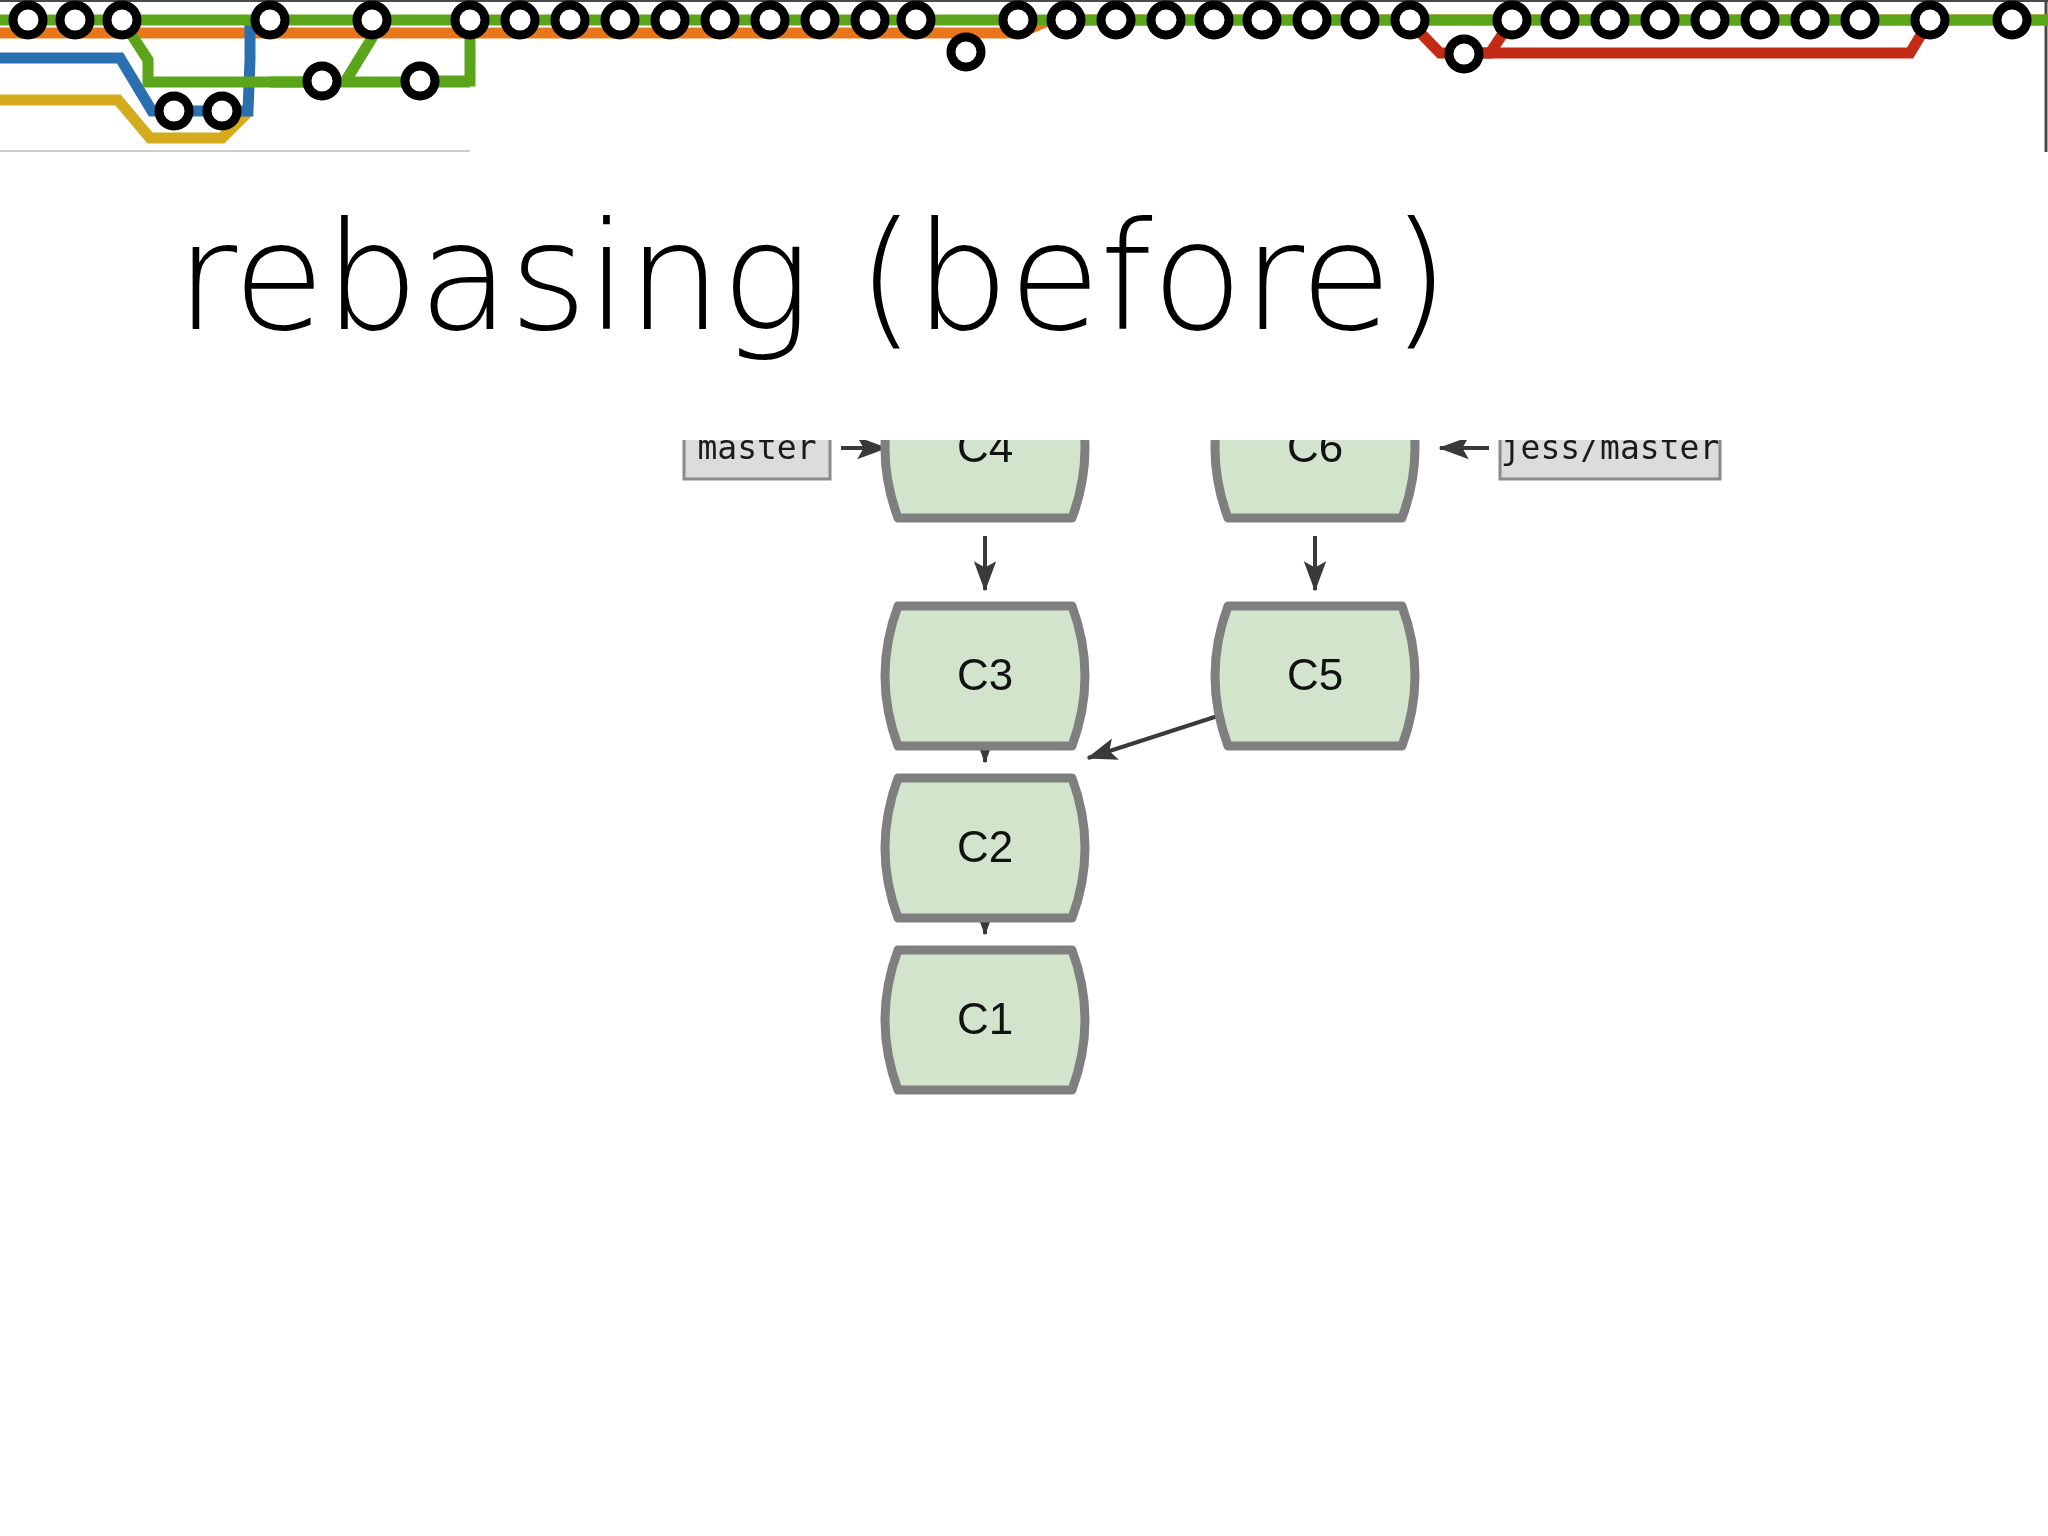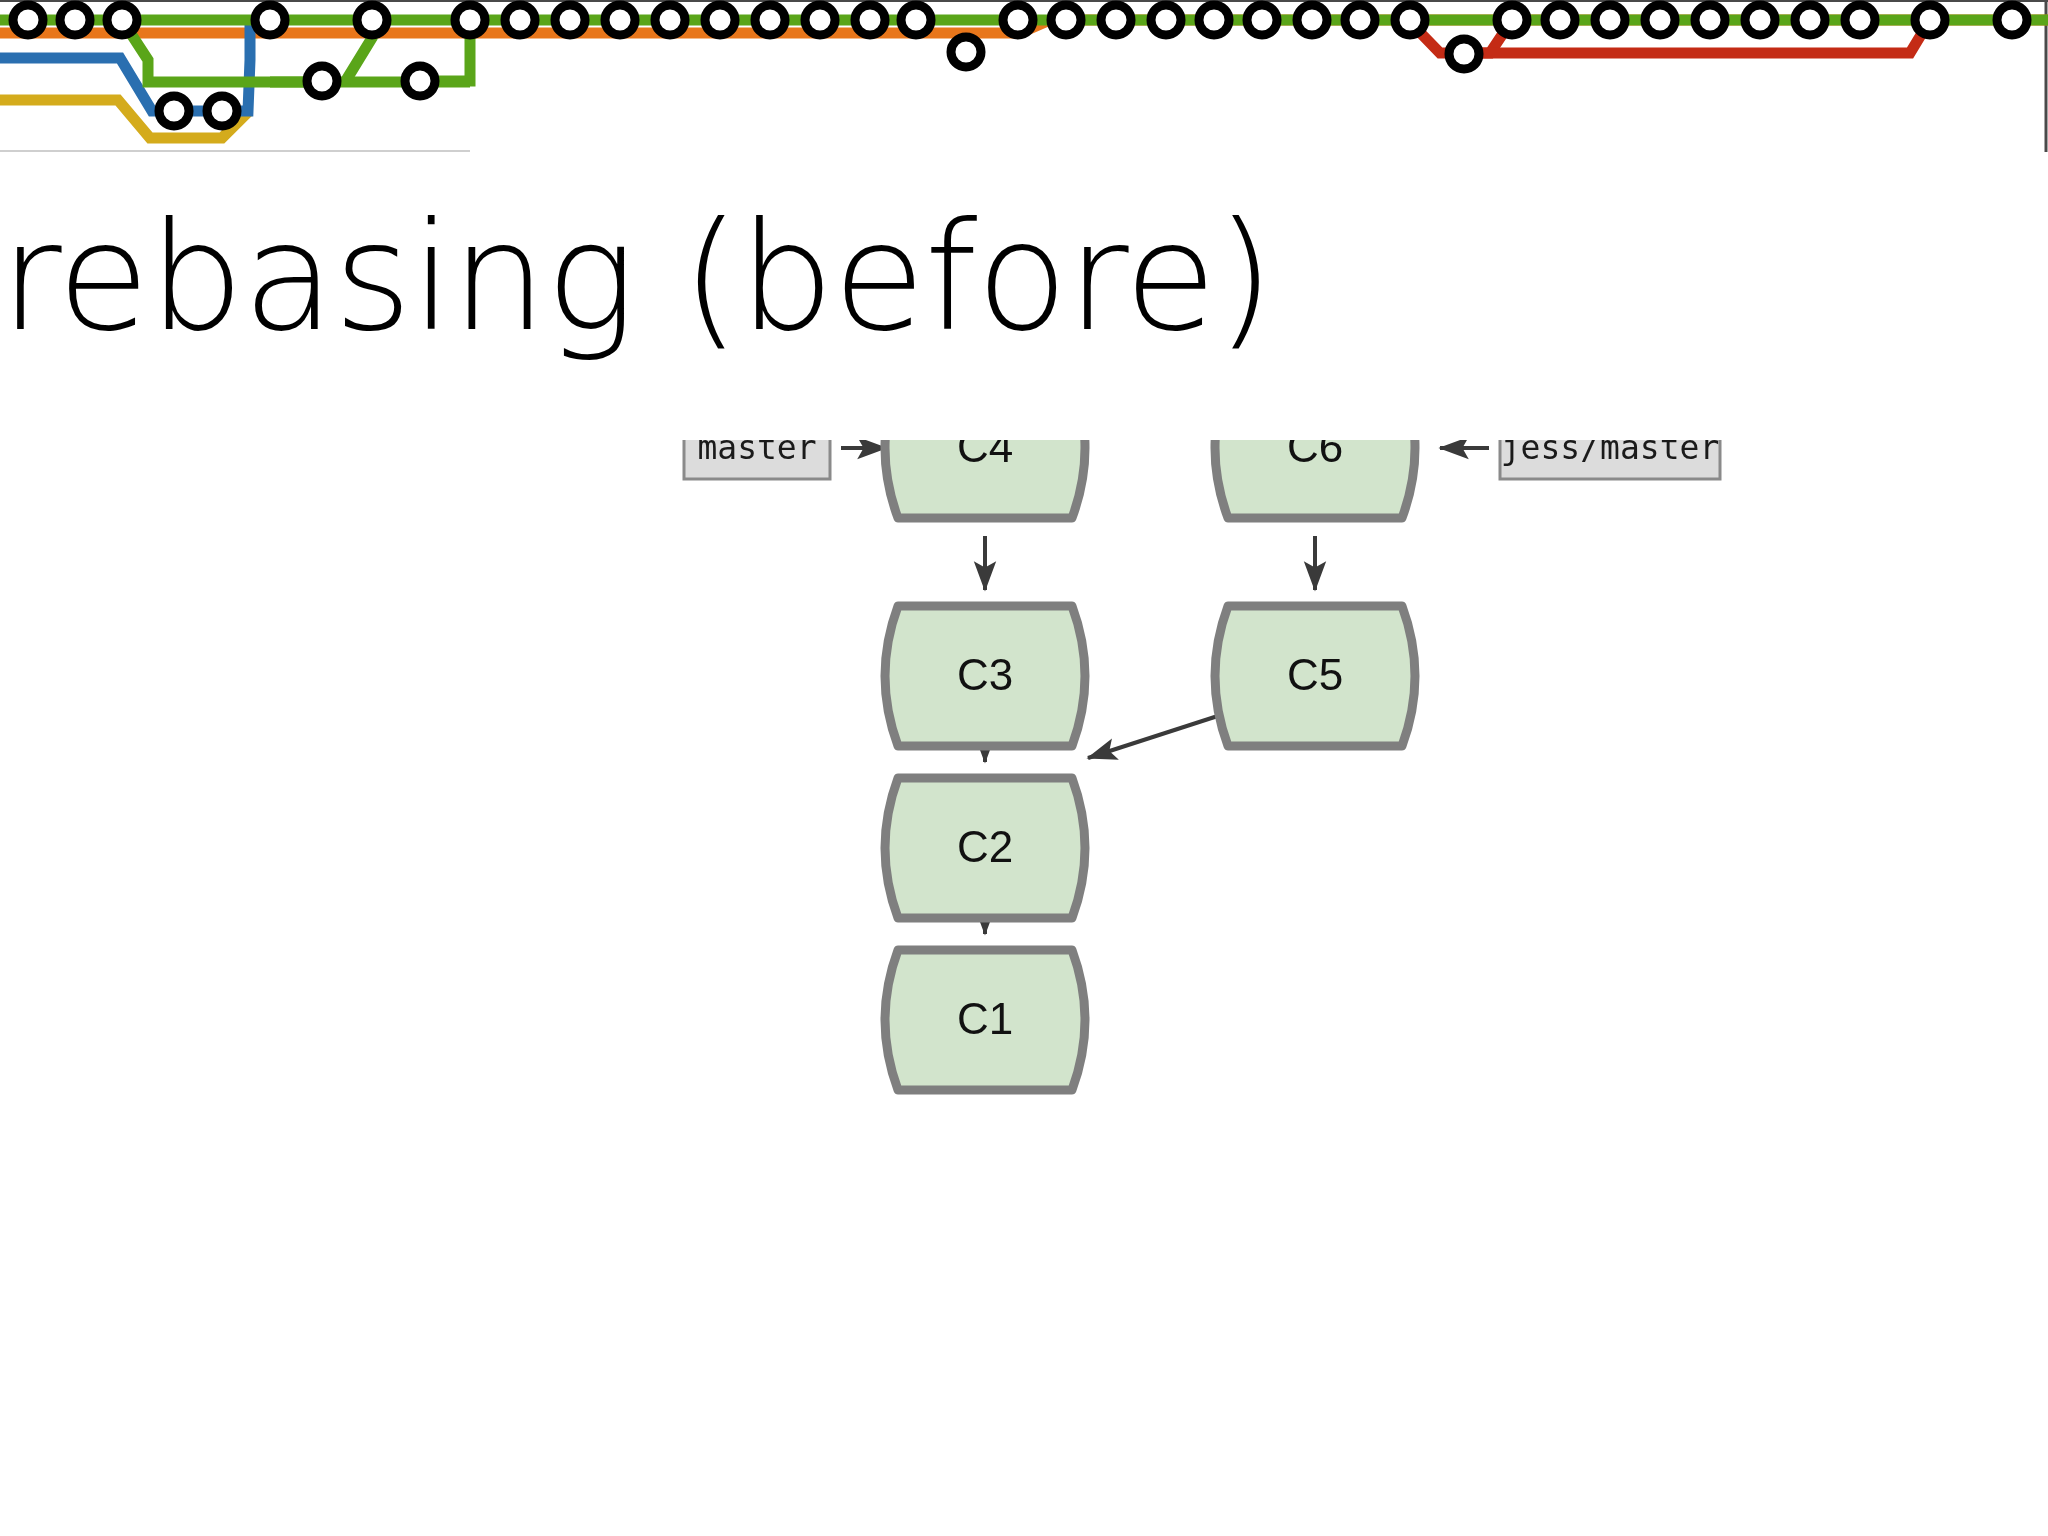--- a/index.html
+++ b/index.html
@@ -27,20 +27,21 @@
   #git-graph-strip svg {
     display: block;
   }
 
   
   #slide-title {
     position: absolute;
     left: 0;
     top: 196px;
     width: 1624px;
+    text-align: center;
     font-family: "DejaVu Sans", sans-serif;
     font-weight: 300;
     font-size: 150px;
     line-height: 1.08;
     letter-spacing: -1px;
     color: #000000;
     white-space: nowrap;
   }
 
   

